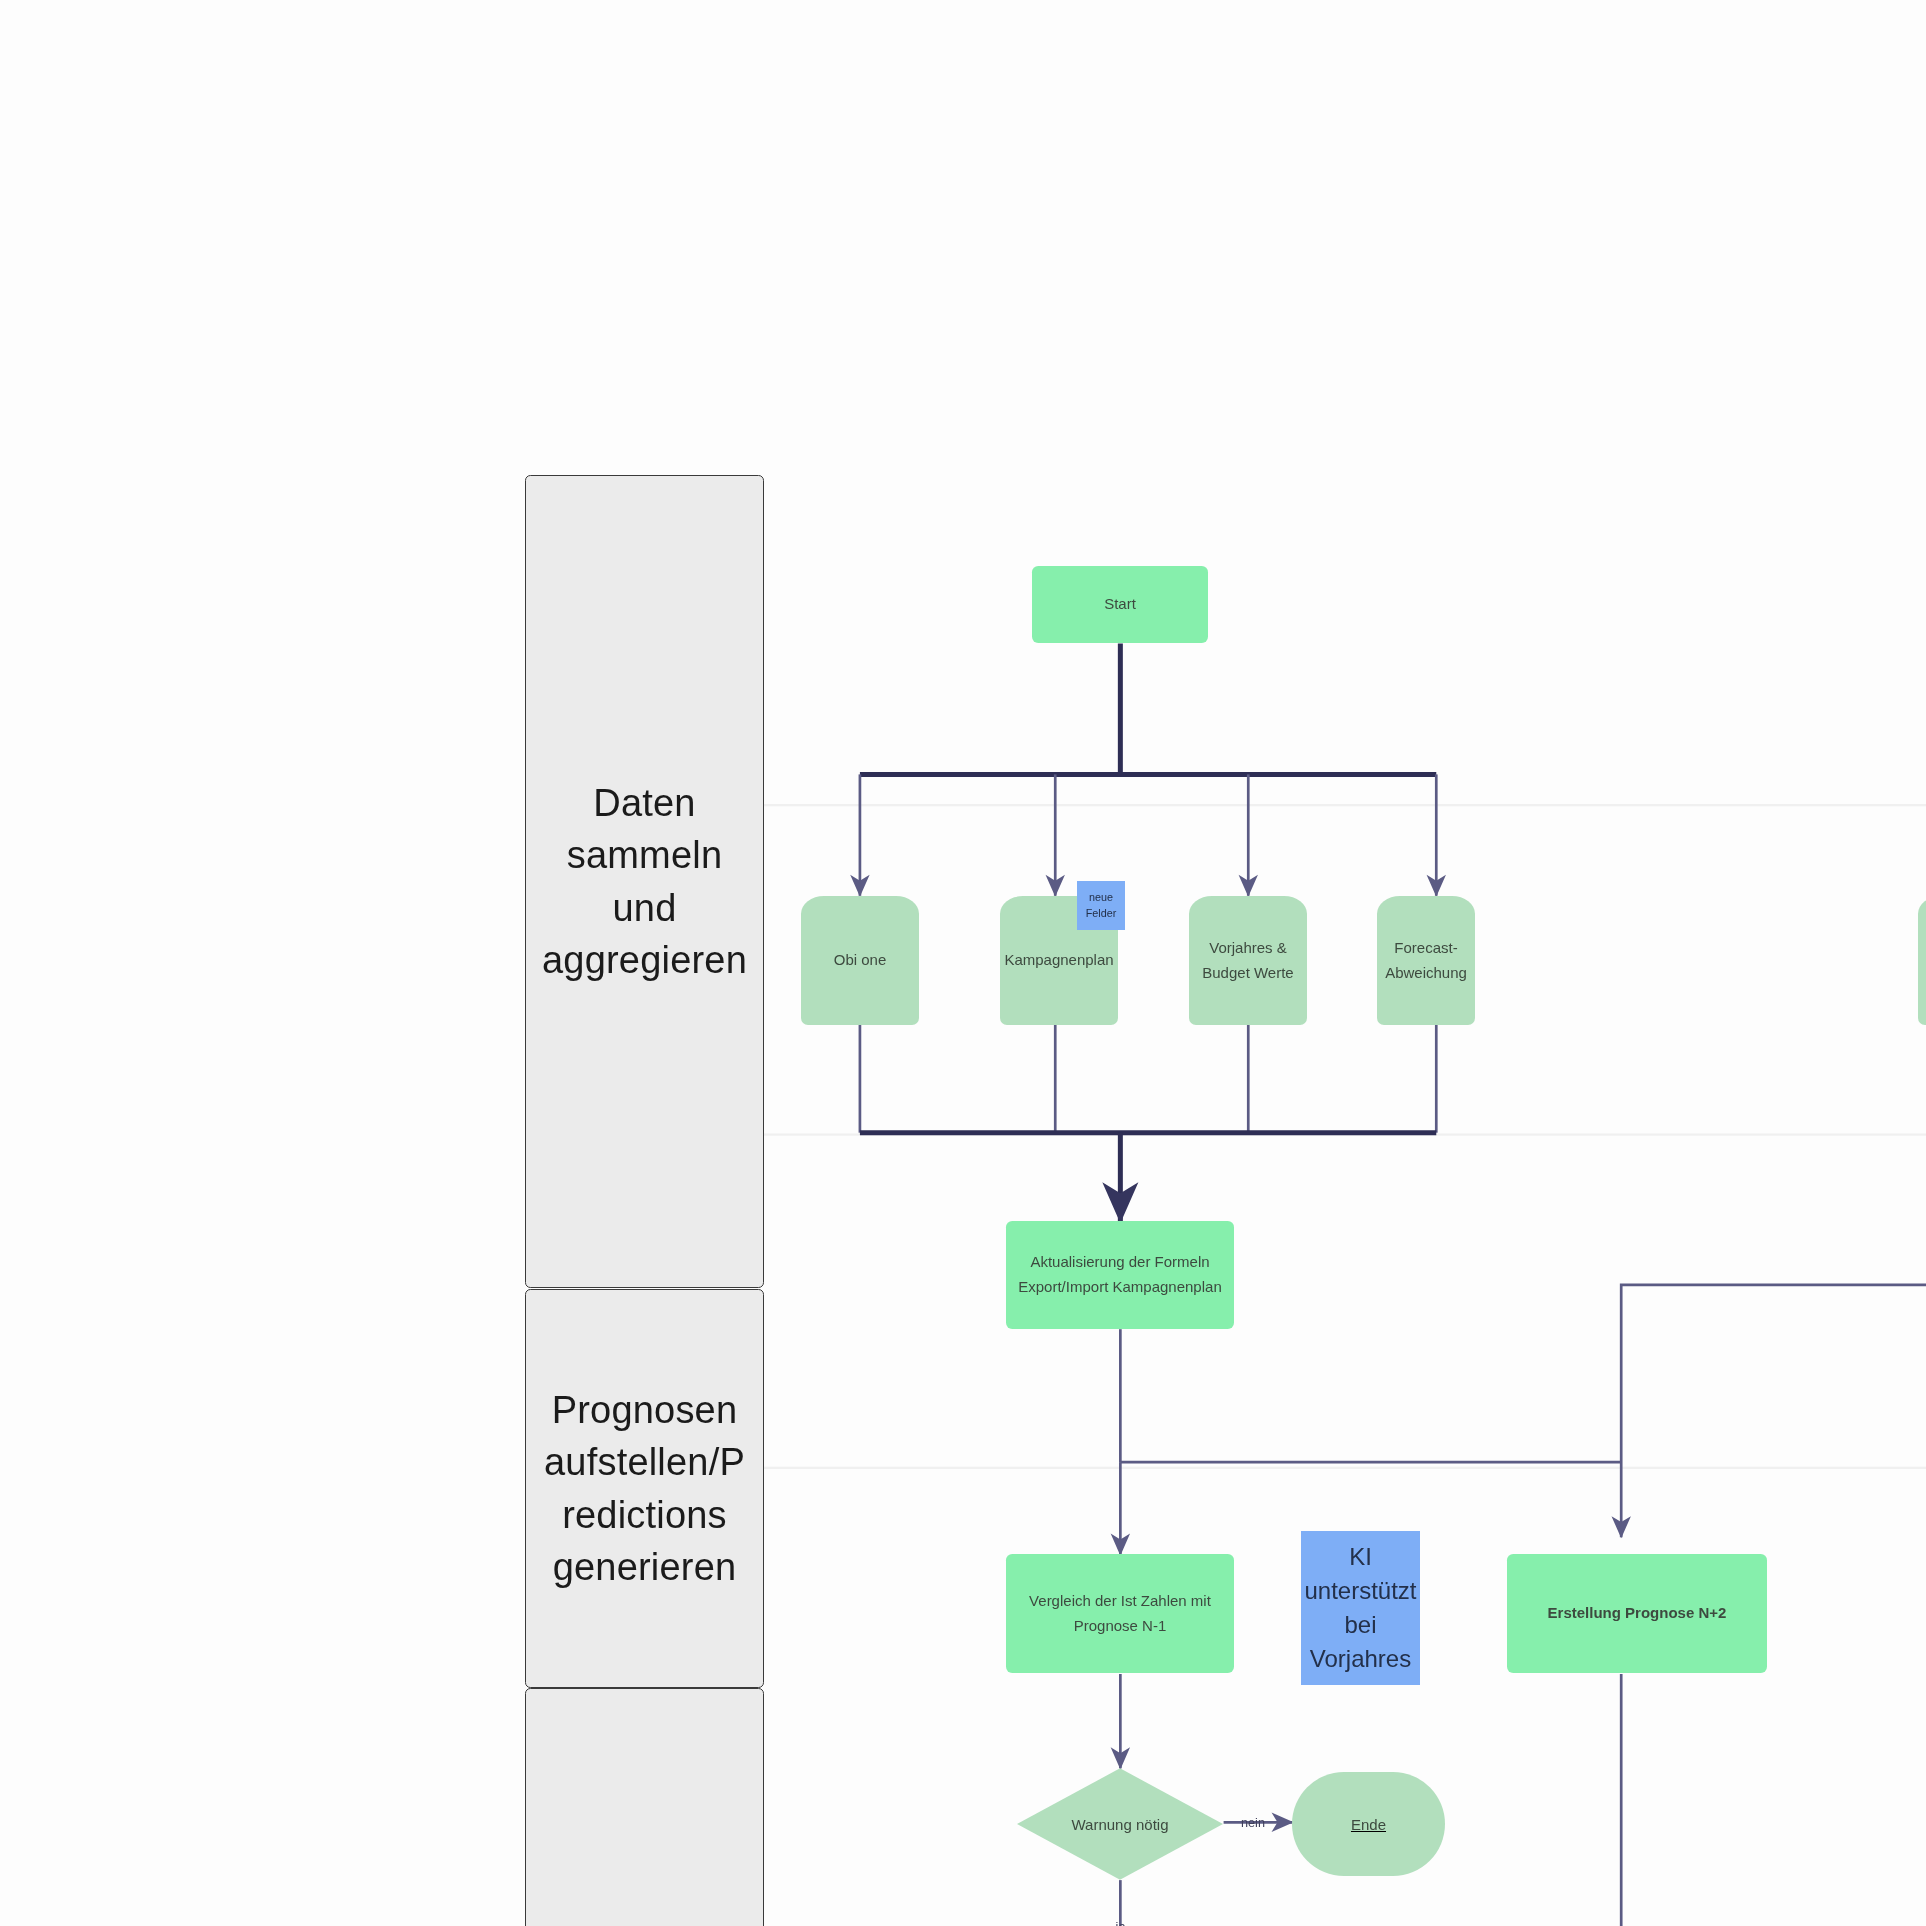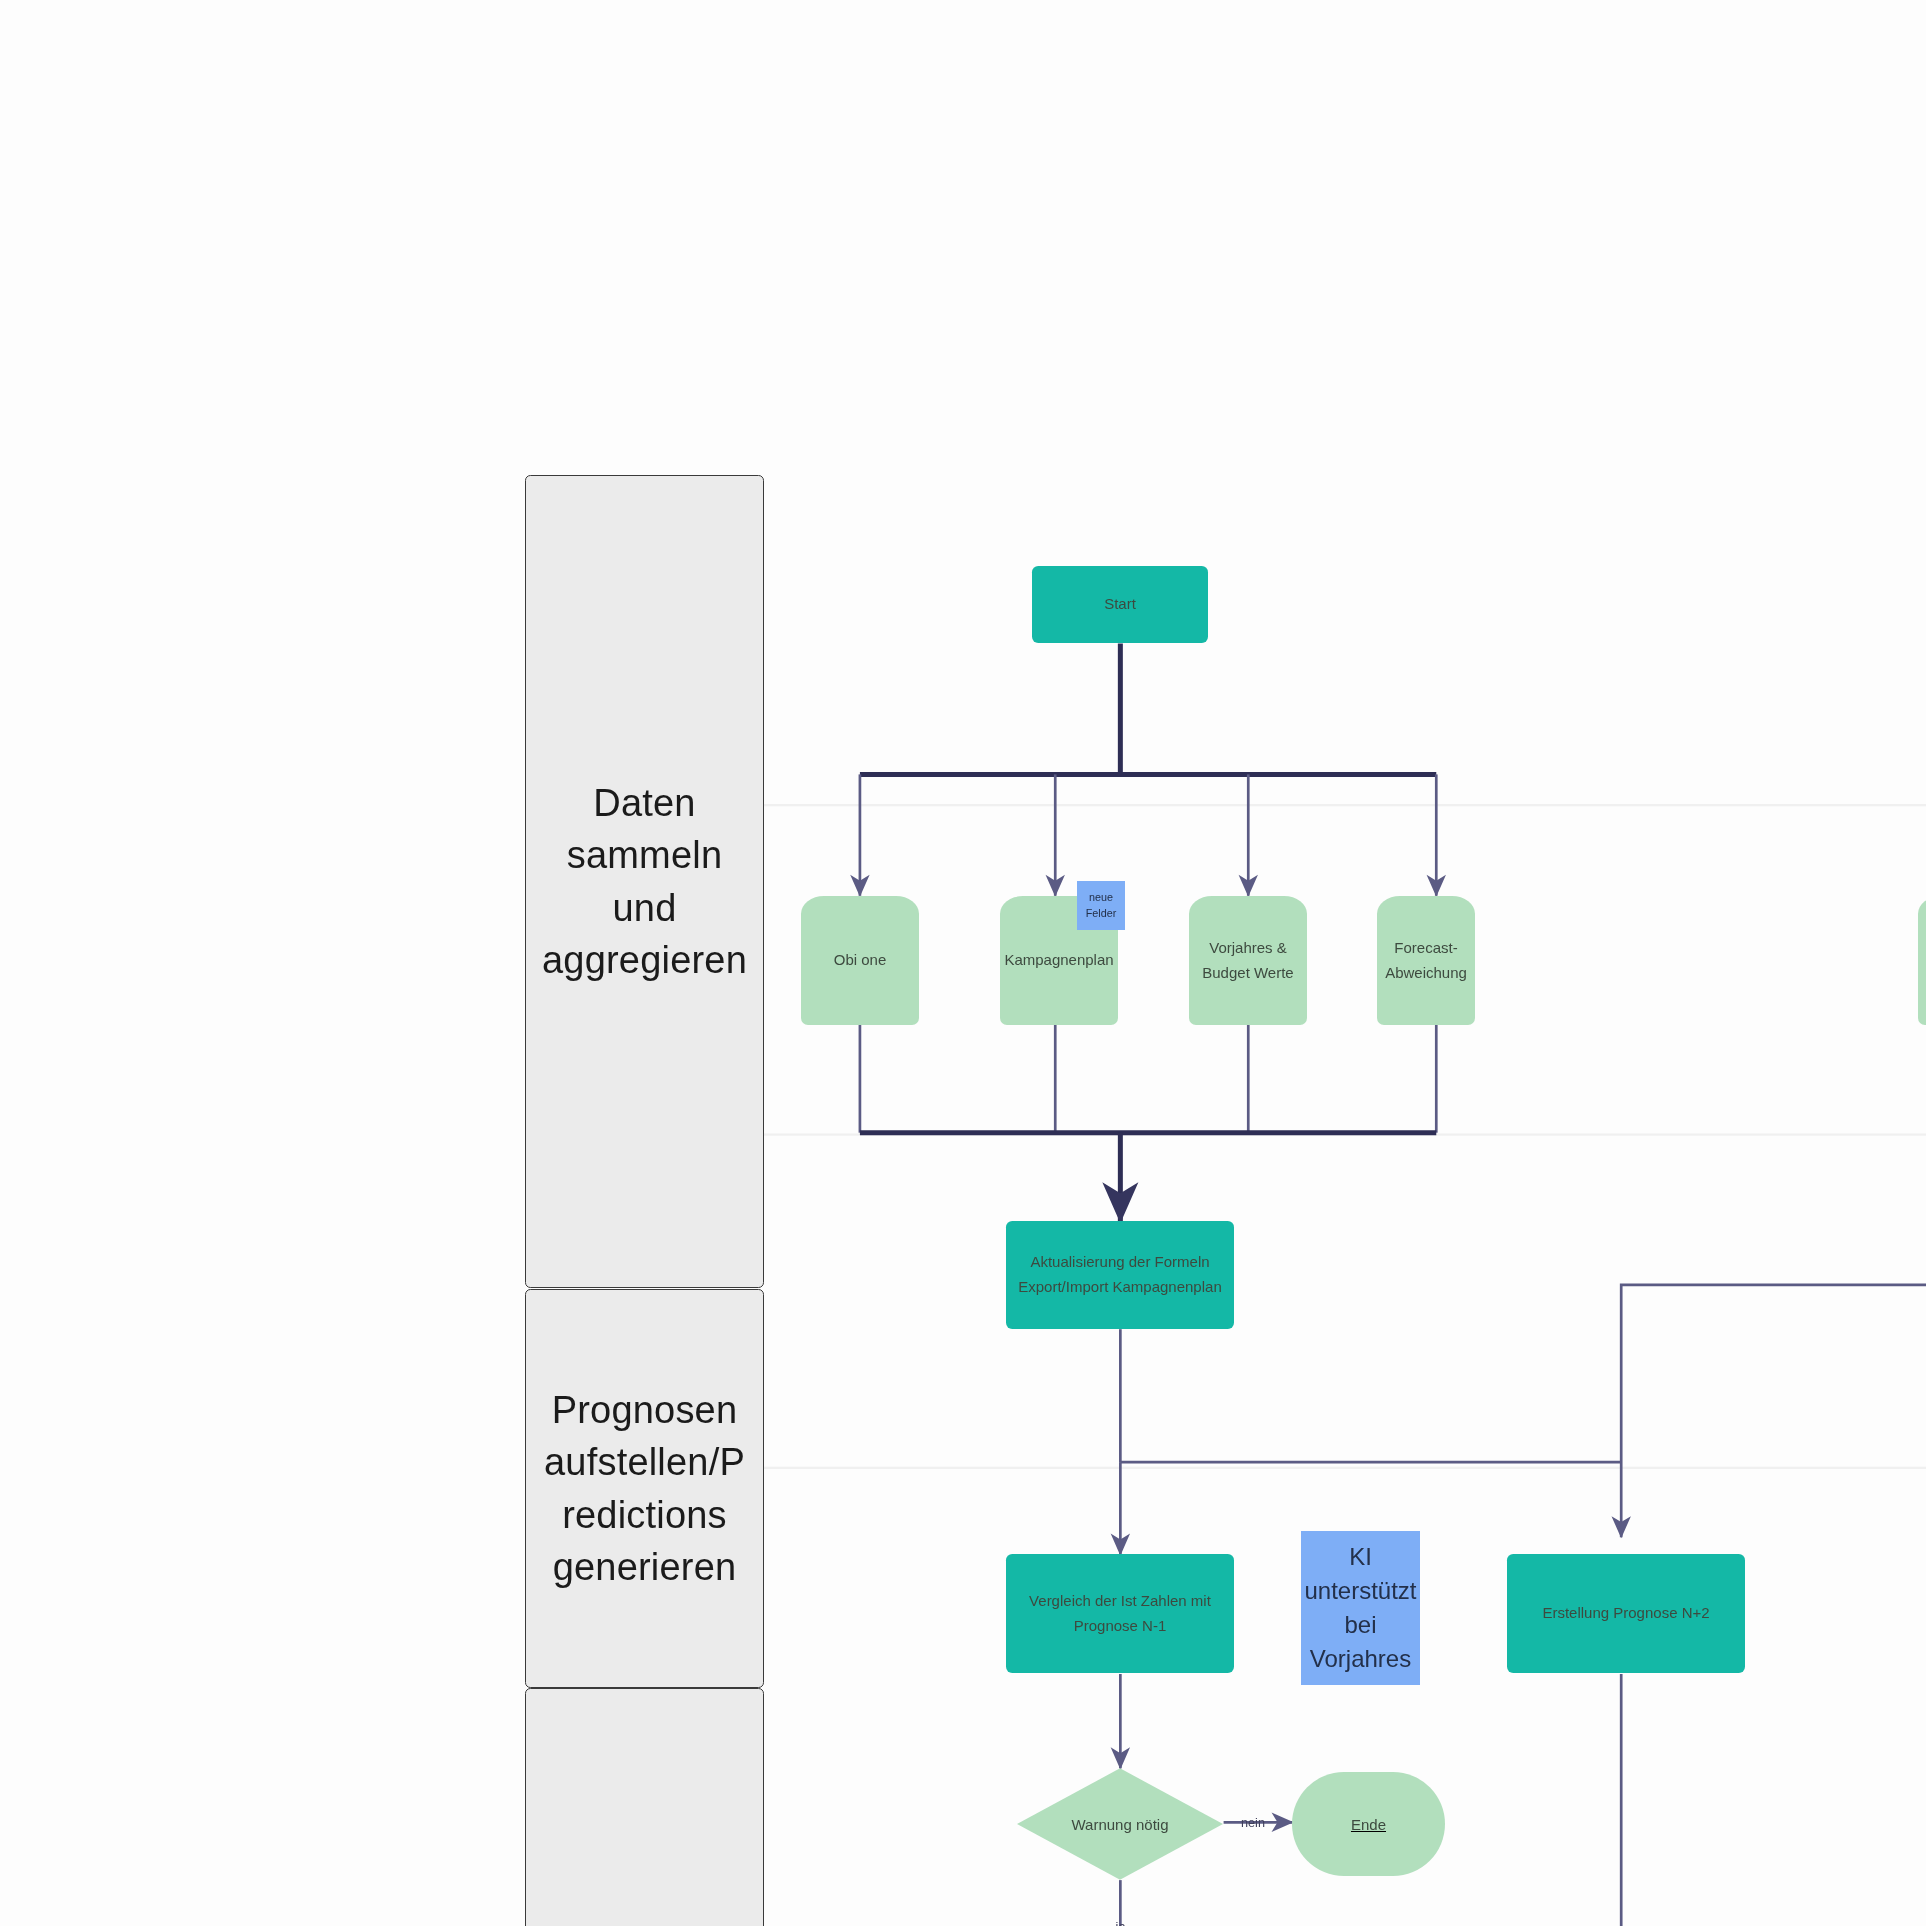--- a/index.html
+++ b/index.html
@@ -19,21 +19,21 @@
   .lane-label{
     font-size:38px;color:#1b1b1b;line-height:1.38;letter-spacing:0.2px;
     padding:0 15.4px;word-break:break-word;
   }
 
   .node{
     position:absolute;box-sizing:border-box;display:flex;
     align-items:center;justify-content:center;text-align:center;
   }
   .proc{
-    background:#14b8a6;border-radius:6.2px;
+    background:#86efac;border-radius:6.2px;
   }
   .proc .lbl{font-size:15px;color:#3d4a3f;line-height:1.65;padding:0 10px;}
 
   .term{
     background:#b2dfbd;border-radius:58px;text-decoration:underline;
   }
   .term .lbl{font-size:15px;color:#3d4a3f;}
 
   .cyl{
     background:#b2dfbd;border-radius:23px 23px 7px 7px / 17.7px 17.7px 7px 7px;
@@ -153,21 +153,21 @@
   </div>
 
   <div class="node proc" style="left:1006px;top:1221px;width:228px;height:108px;">
     <span class="lbl">Aktualisierung der Formeln Export/Import Kampagnenplan</span>
   </div>
 
   <div class="node proc" style="left:1006px;top:1554px;width:228px;height:119px;">
     <span class="lbl">Vergleich der Ist Zahlen mit Prognose N-1</span>
   </div>
 
-  <div class="node proc" style="left:1507px;top:1554px;width:238px;height:119px;">
+  <div class="node proc" style="left:1507px;top:1554px;width:260px;height:119px;font-weight:bold;">
     <span class="lbl">Erstellung Prognose N+2</span>
   </div>
 
   <div class="diamond-wrap" style="left:1017px;top:1768px;width:206px;height:112px;">
     <svg width="206" height="112" viewBox="0 0 536 290" style="position:absolute;left:0;top:0;">
       <polygon points="268,0 536,145 268,290 0,145" fill="#b2dfbd"></polygon>
     </svg>
     <span class="lbl">Warnung nötig</span>
   </div>
 

